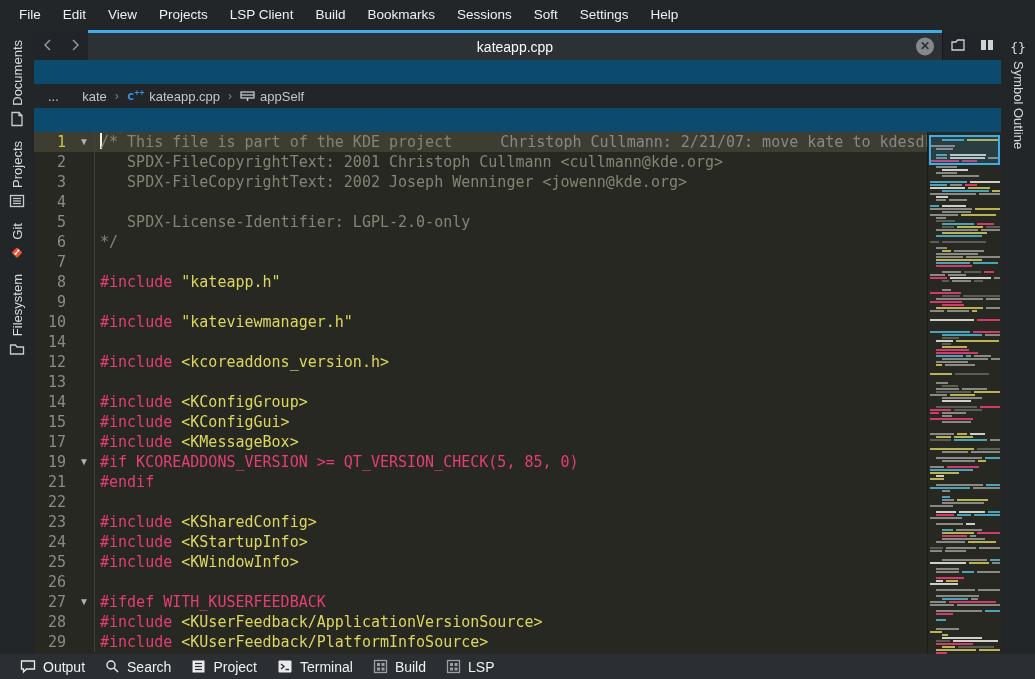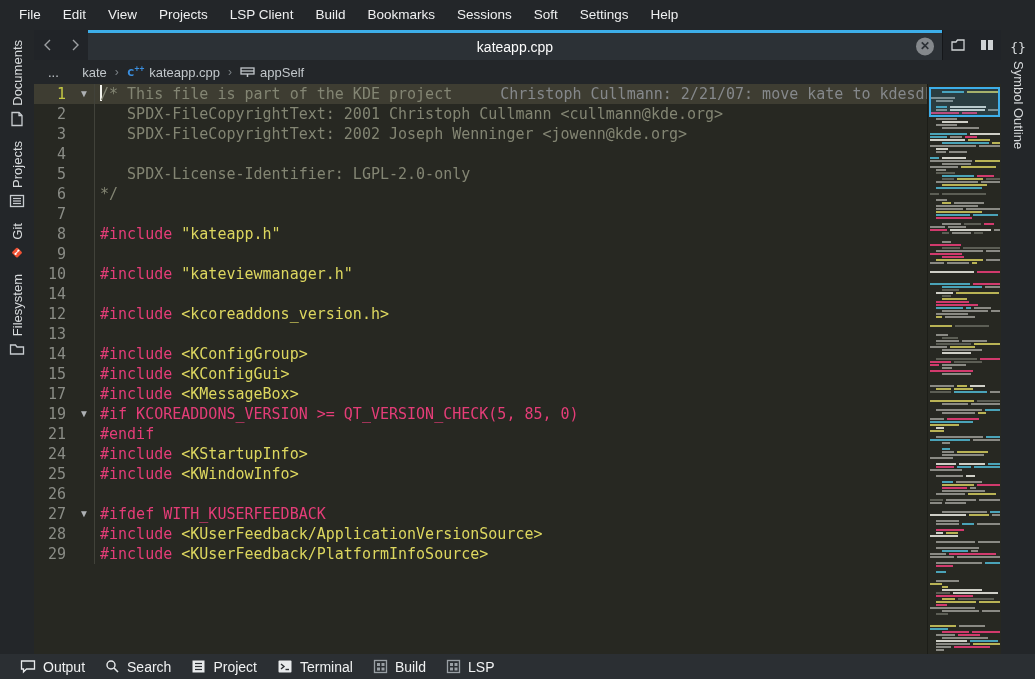--- a/index.html
+++ b/index.html
@@ -14,21 +14,21 @@
   
   .main { flex:1; display:flex; min-height:0; }
   .dock { width:34px; flex:none; background:#232629; display:flex; flex-direction:column; align-items:center; }
   .dock-item { display:flex; flex-direction:column; align-items:center; gap:5px; margin-top:14px; }
   .dock-item:first-child { margin-top:10px; }
   .dock-label { writing-mode:vertical-rl; transform:rotate(180deg); font-size:13px; color:#d8dbdd; }
   .dock-right .dock-label { transform:none; }
   .dock-icon { width:16px; height:16px; display:flex; align-items:center; justify-content:center; }
   .braces-glyph { font-size:13px; color:#d8dbdd; font-family:"DejaVu Sans Mono",monospace; margin-top:10px; }
 
-  .center { flex:1; min-width:0; display:flex; flex-direction:column; background:#bef264; }
+  .center { flex:1; min-width:0; display:flex; flex-direction:column; background:#0c4a6e;gap:24px; }
 
   
   .tabbar { height:30px; flex:none; display:flex; align-items:stretch; background:#212428; }
   .nav-btn { width:27px; display:flex; align-items:center; justify-content:center; }
   .tab { flex:1; position:relative; background:#2c3136; border-top:3px solid #3daee9; display:flex; align-items:center; justify-content:center; }
   .tab-title { font-size:14px; color:#fcfcfc; }
   .tab-close { position:absolute; right:8px; top:50%; transform:translateY(-53%); width:18px; height:18px; border-radius:50%; background:#84888c; color:#2c3136; display:flex; align-items:center; justify-content:center; font-size:12px; font-weight:bold; line-height:1; }
   .tab-actions { display:flex; align-items:stretch; border-left:1px solid #15171a; }
   .tab-action { width:29px; display:flex; align-items:center; justify-content:center; }
 
@@ -204,20 +204,22 @@
             <div class="line"><span class="ln">9</span><span class="fold"></span><span class="code"></span></div>
             <div class="line"><span class="ln">10</span><span class="fold"></span><span class="code"><span class="tok-pre">#include </span><span class="tok-str">"kateviewmanager.h"</span></span></div>
             <div class="line"><span class="ln">14</span><span class="fold"></span><span class="code"></span></div>
             <div class="line"><span class="ln">12</span><span class="fold"></span><span class="code"><span class="tok-pre">#include </span><span class="tok-str">&lt;kcoreaddons_version.h&gt;</span></span></div>
             <div class="line"><span class="ln">13</span><span class="fold"></span><span class="code"></span></div>
             <div class="line"><span class="ln">14</span><span class="fold"></span><span class="code"><span class="tok-pre">#include </span><span class="tok-str">&lt;KConfigGroup&gt;</span></span></div>
             <div class="line"><span class="ln">15</span><span class="fold"></span><span class="code"><span class="tok-pre">#include </span><span class="tok-str">&lt;KConfigGui&gt;</span></span></div>
             <div class="line"><span class="ln">17</span><span class="fold"></span><span class="code"><span class="tok-pre">#include </span><span class="tok-str">&lt;KMessageBox&gt;</span></span></div>
             <div class="line"><span class="ln">19</span><span class="fold">▼</span><span class="code"><span class="tok-pre">#if KCOREADDONS_VERSION &gt;= QT_VERSION_CHECK(5, 85, 0)</span></span></div>
             <div class="line"><span class="ln">21</span><span class="fold"></span><span class="code"><span class="tok-pre">#endif</span></span></div>
+            <div class="line"><span class="ln">22</span><span class="fold"></span><span class="code"></span></div>
+            <div class="line"><span class="ln">23</span><span class="fold"></span><span class="code"><span class="tok-pre">#include </span><span class="tok-str">&lt;KSharedConfig&gt;</span></span></div>
             <div class="line"><span class="ln">24</span><span class="fold"></span><span class="code"><span class="tok-pre">#include </span><span class="tok-str">&lt;KStartupInfo&gt;</span></span></div>
             <div class="line"><span class="ln">25</span><span class="fold"></span><span class="code"><span class="tok-pre">#include </span><span class="tok-str">&lt;KWindowInfo&gt;</span></span></div>
             <div class="line"><span class="ln">26</span><span class="fold"></span><span class="code"></span></div>
             <div class="line"><span class="ln">27</span><span class="fold">▼</span><span class="code"><span class="tok-pre">#ifdef WITH_KUSERFEEDBACK</span></span></div>
             <div class="line"><span class="ln">28</span><span class="fold"></span><span class="code"><span class="tok-pre">#include </span><span class="tok-str">&lt;KUserFeedback/ApplicationVersionSource&gt;</span></span></div>
             <div class="line"><span class="ln">29</span><span class="fold"></span><span class="code"><span class="tok-pre">#include </span><span class="tok-str">&lt;KUserFeedback/PlatformInfoSource&gt;</span></span></div>
           </div>
         <div class="minimap">
           <div class="mm-bars" id="mmbars">
               <div class="mm-bar" style="left: 14px; top: 7px; width: 21.7816px; background: rgb(74, 163, 184);"></div>

